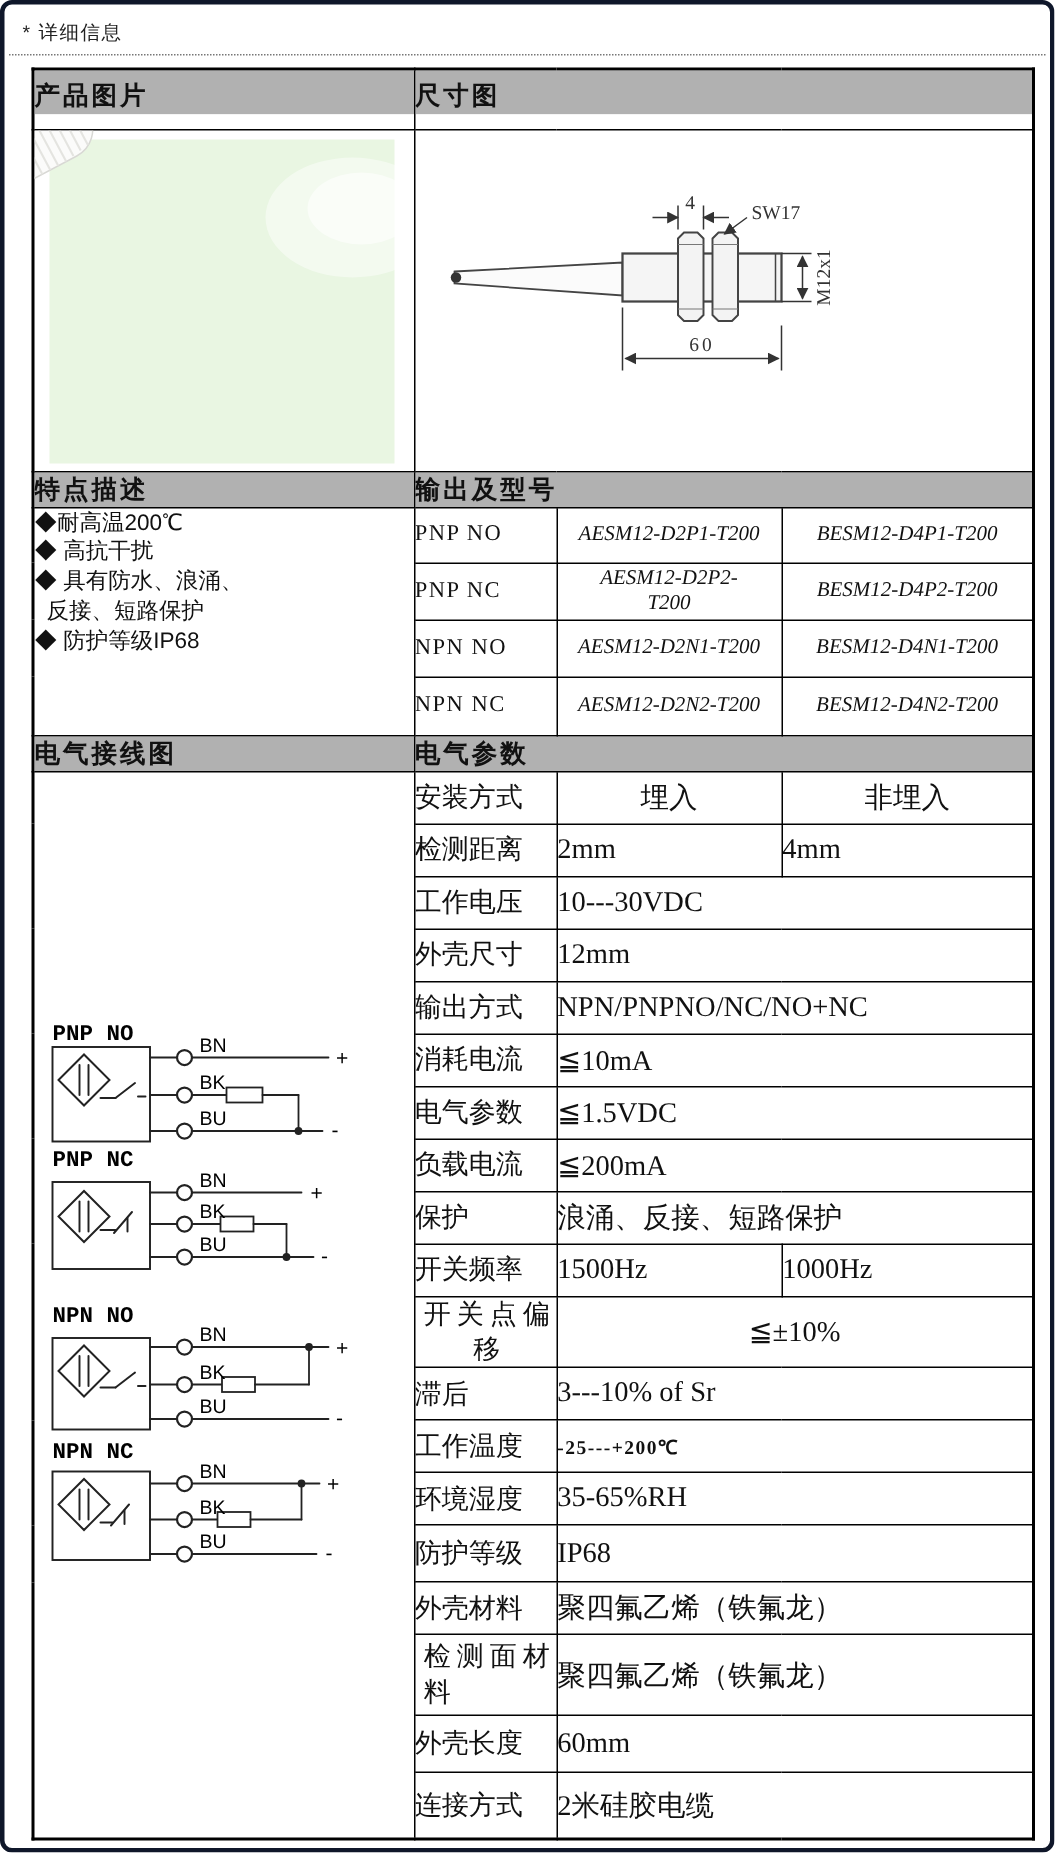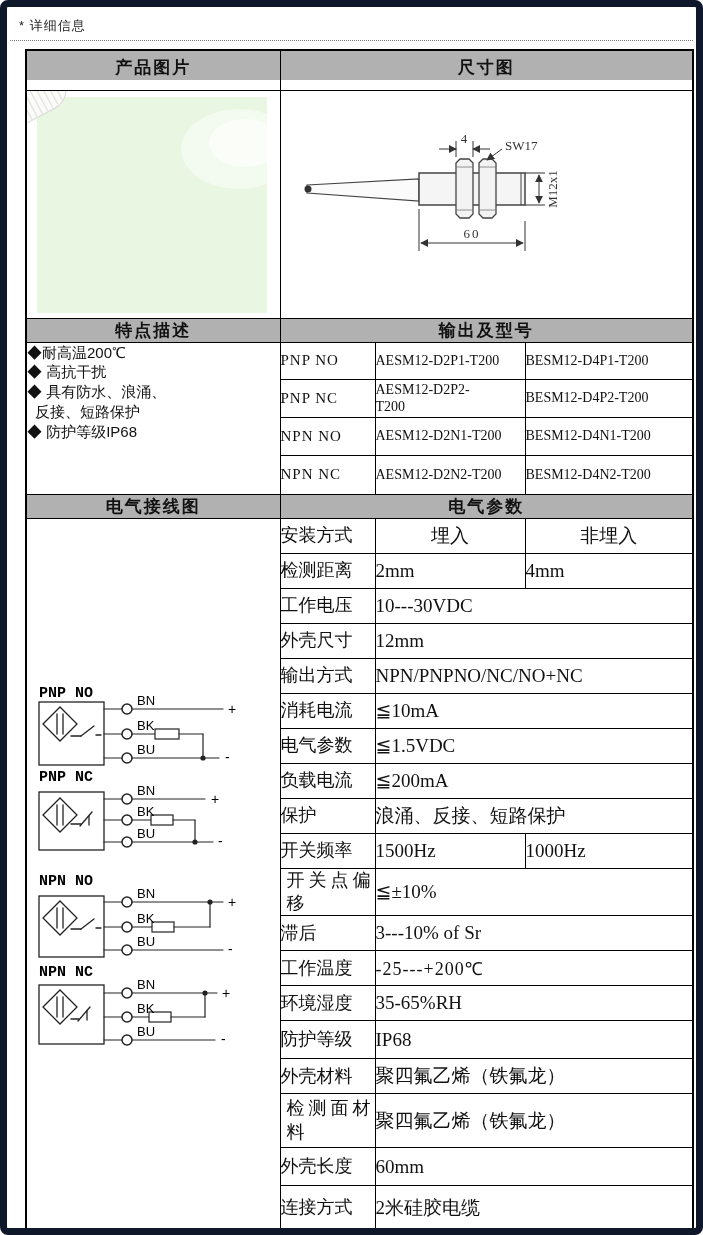--- a/index.html
+++ b/index.html
@@ -1,52 +1,52 @@
 <!DOCTYPE html>
 <html><head>
 <meta charset="utf-8">
 <style>
   html,body{margin:0;padding:0;background:#fff;}
   .page{
     position:relative;width:703px;height:1235px;background:#fff;
-    border:7px solid #0f172a;border-radius:8px;box-sizing:border-box;
+    border:3px solid #0f172a;border-radius:8px;box-sizing:border-box;
     font-family:"Liberation Sans",sans-serif;color:#111;overflow:hidden;
   }
   .page-title{position:absolute;left:12px;top:10px;font-size:13px;color:#222;letter-spacing:1px;}
   .dotted-sep{position:absolute;left:3px;right:3px;top:33px;border-top:1px dotted #777;height:0;}
   table.spec{
     position:absolute;left:18px;top:42px;width:667px;
     border-collapse:collapse;table-layout:fixed;
     border:2px solid #000;
   }
   table.spec td, table.spec th{border:1px solid #000;padding:0;overflow:hidden;}
   th.gh{
-    background:#b1b1b1;font-weight:bold;font-size:17px;text-align:center;
+    background:#b1b1b1;font-weight:bold;font-size:17px;text-align:left;
     vertical-align:middle;color:#111;letter-spacing:2px;
   }
   tr.hdr1{height:40px;}
   tr.hdr1 th{background:linear-gradient(to bottom,#b1b1b1 0,#b1b1b1 29px,#ffffff 29px);vertical-align:top;padding-top:5px;}
   tr.hdr{height:21px;}
   tr.imgrow{height:228px;}
   tr.mrow{height:38px;}
   td.mtype{font-family:"Liberation Serif",serif;font-size:15px;padding-left:14px;letter-spacing:1px;}
-  td.mval{font-family:"Liberation Serif",serif;font-size:14px;white-space:pre-line;line-height:1.25;}
+  td.mval{font-family:"Liberation Serif",serif;font-size:14px;text-align:center;white-space:pre-line;line-height:1.25;font-style:italic;}
   td.features{vertical-align:top;padding:6px 4px 0 4px;font-size:15px;line-height:1.32;}
   .feat-line{white-space:nowrap;}
   .feat-cont{padding-left:8px;}
   tr.prow{height:35px;}
-  tr.prow.h40{height:40px;}
+  tr.prow.h40{height:40px;text-align:center;}
   tr.prow.h54{height:54px;}
   tr.prow.h38{height:38px;}
   tr.prow.h44{height:44px;}
   td.plabel{font-size:18px;padding-left:7px;line-height:1.3;}
   td.plabel.spread{letter-spacing:4px;padding-left:6px;}
   td.pv{font-family:"Liberation Serif",serif;font-size:19px;padding-left:15px;}
   td.pv.center{padding-left:0;text-align:center;}
-  td.pv.big{font-size:18px;font-weight:normal;letter-spacing:1px;}
+  td.pv.big{font-size:13px;font-weight:bold;letter-spacing:1px;}
   td.imgcell{vertical-align:top;}
   td.wiring{vertical-align:top;}
   svg{display:block;}
   .wire-title{font-family:"Liberation Mono",monospace;font-weight:bold;font-size:15px;}
   .wire-label{font-family:"Liberation Sans",sans-serif;font-size:13px;}
   .wire-sign{font-family:"Liberation Sans",sans-serif;font-size:14px;}
   .dim-text{font-family:"Liberation Serif",serif;font-size:13px;fill:#333;}
 </style>
 </head>
 <body>

